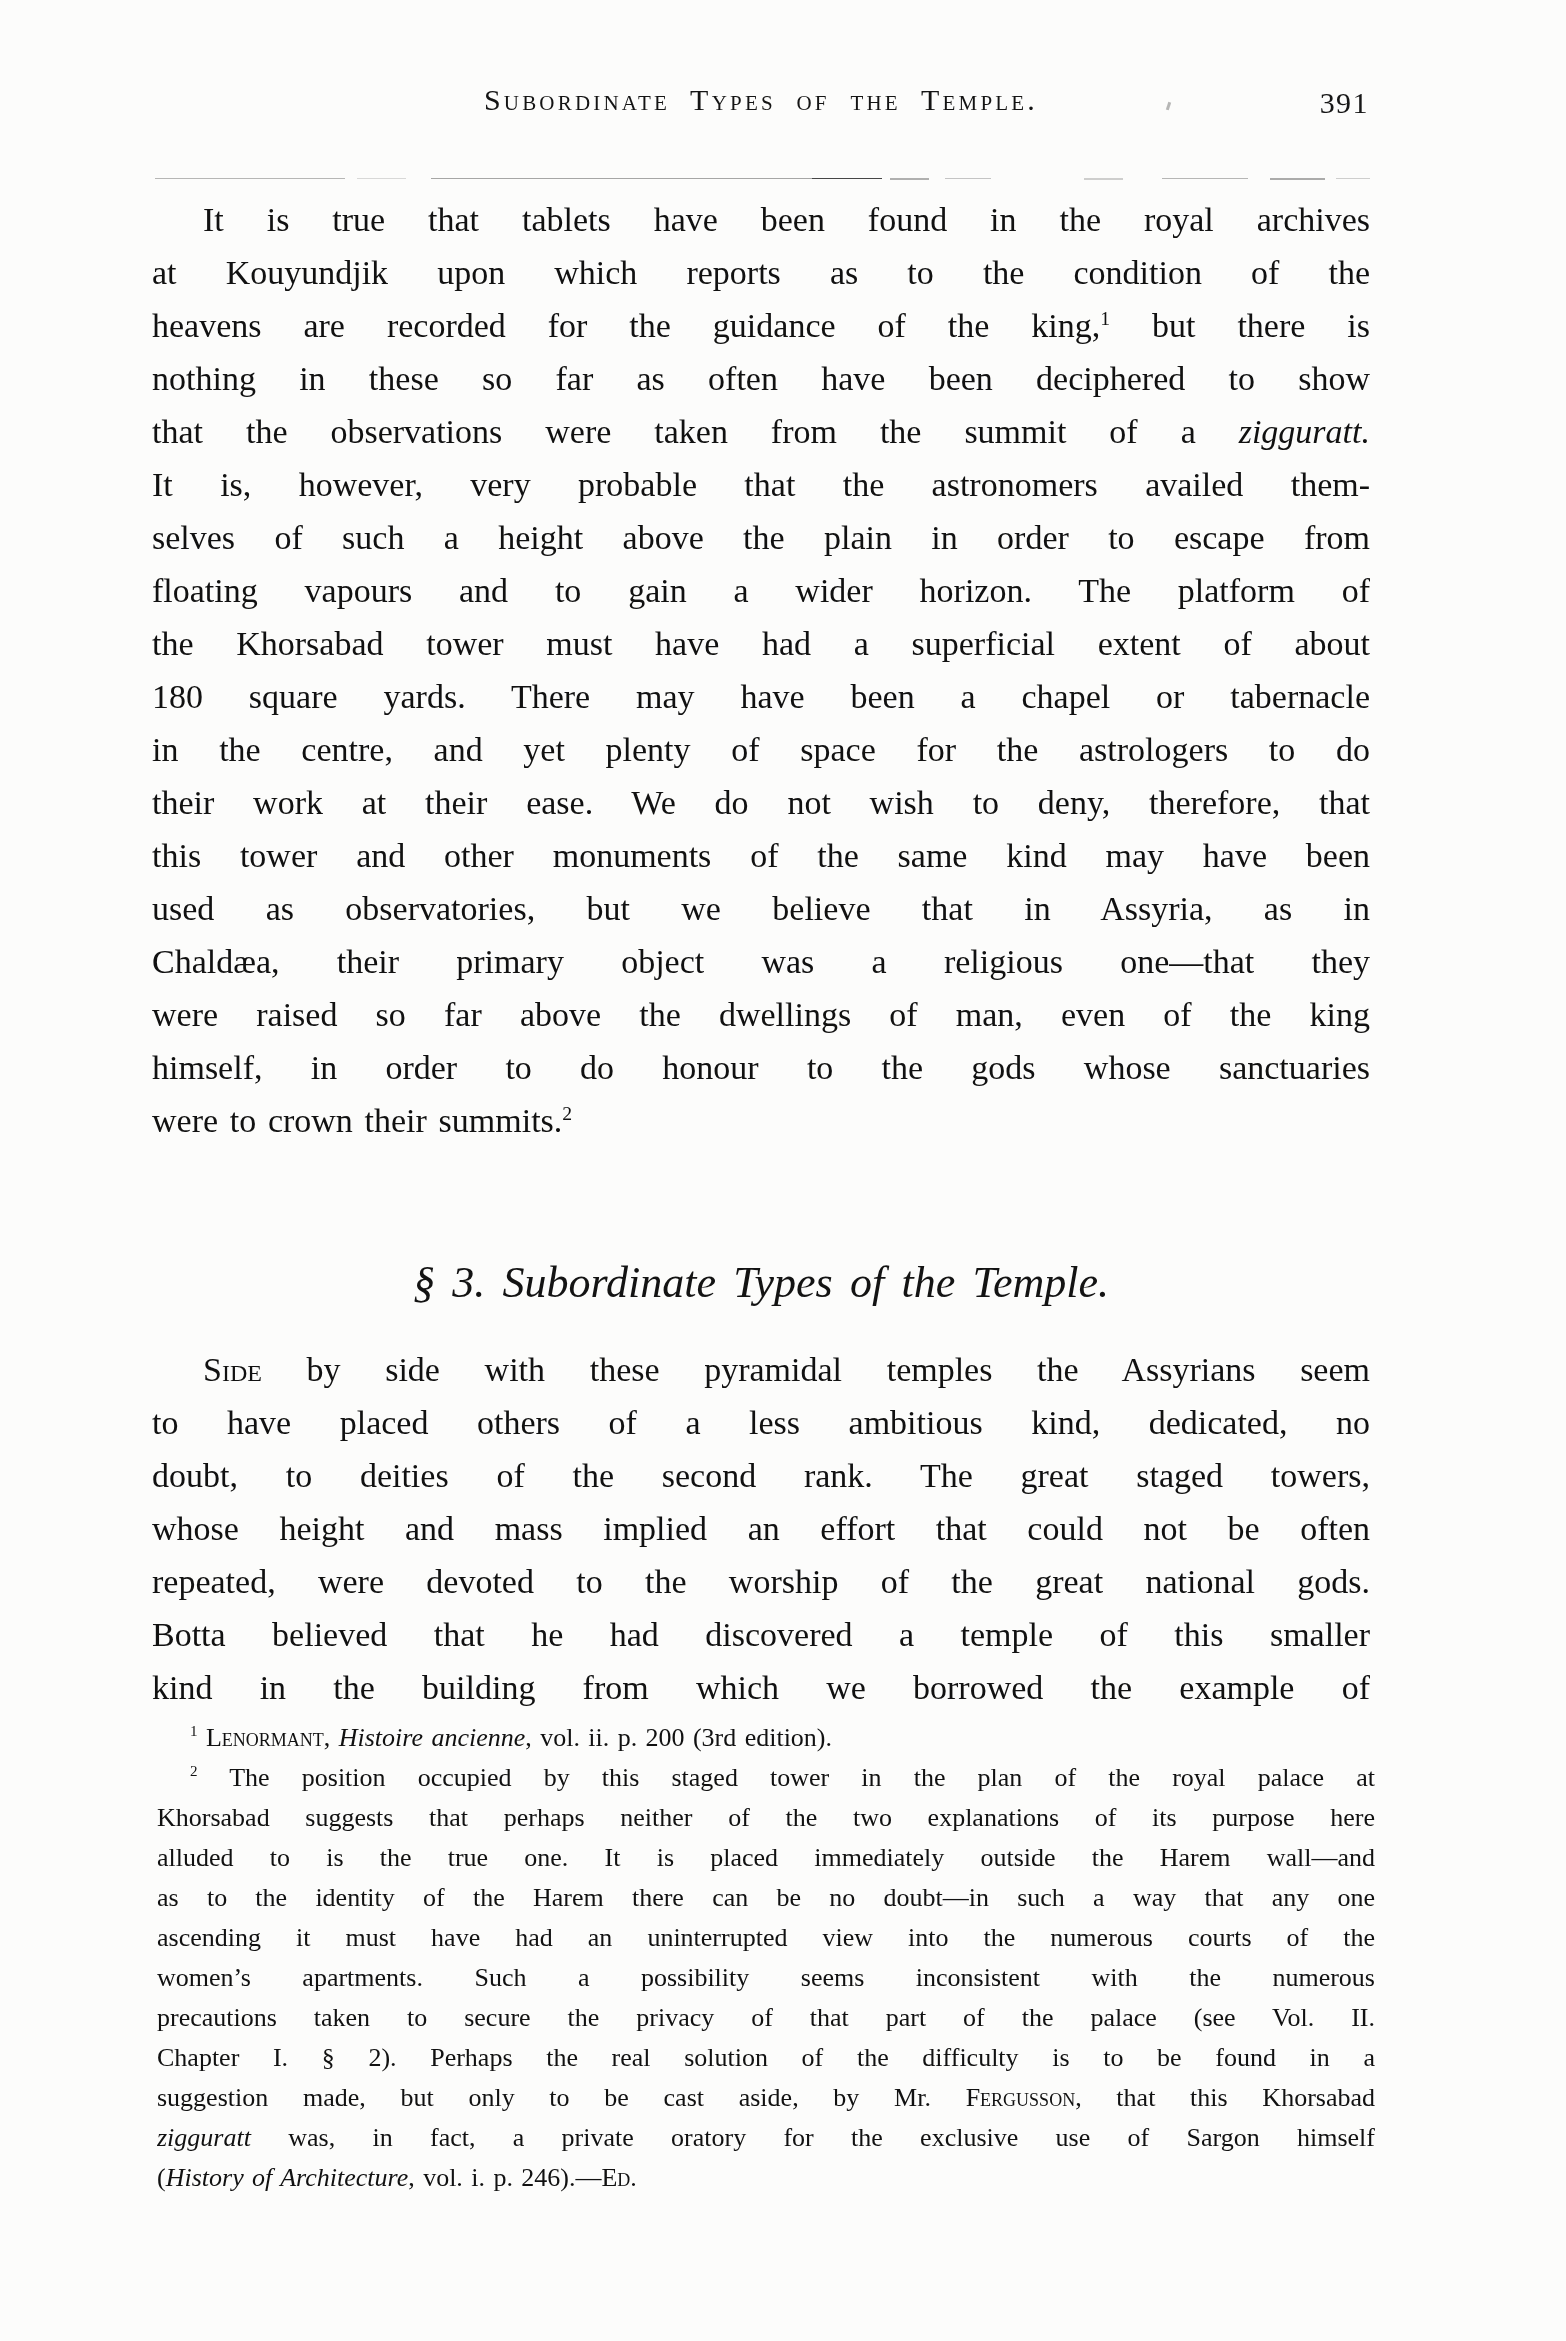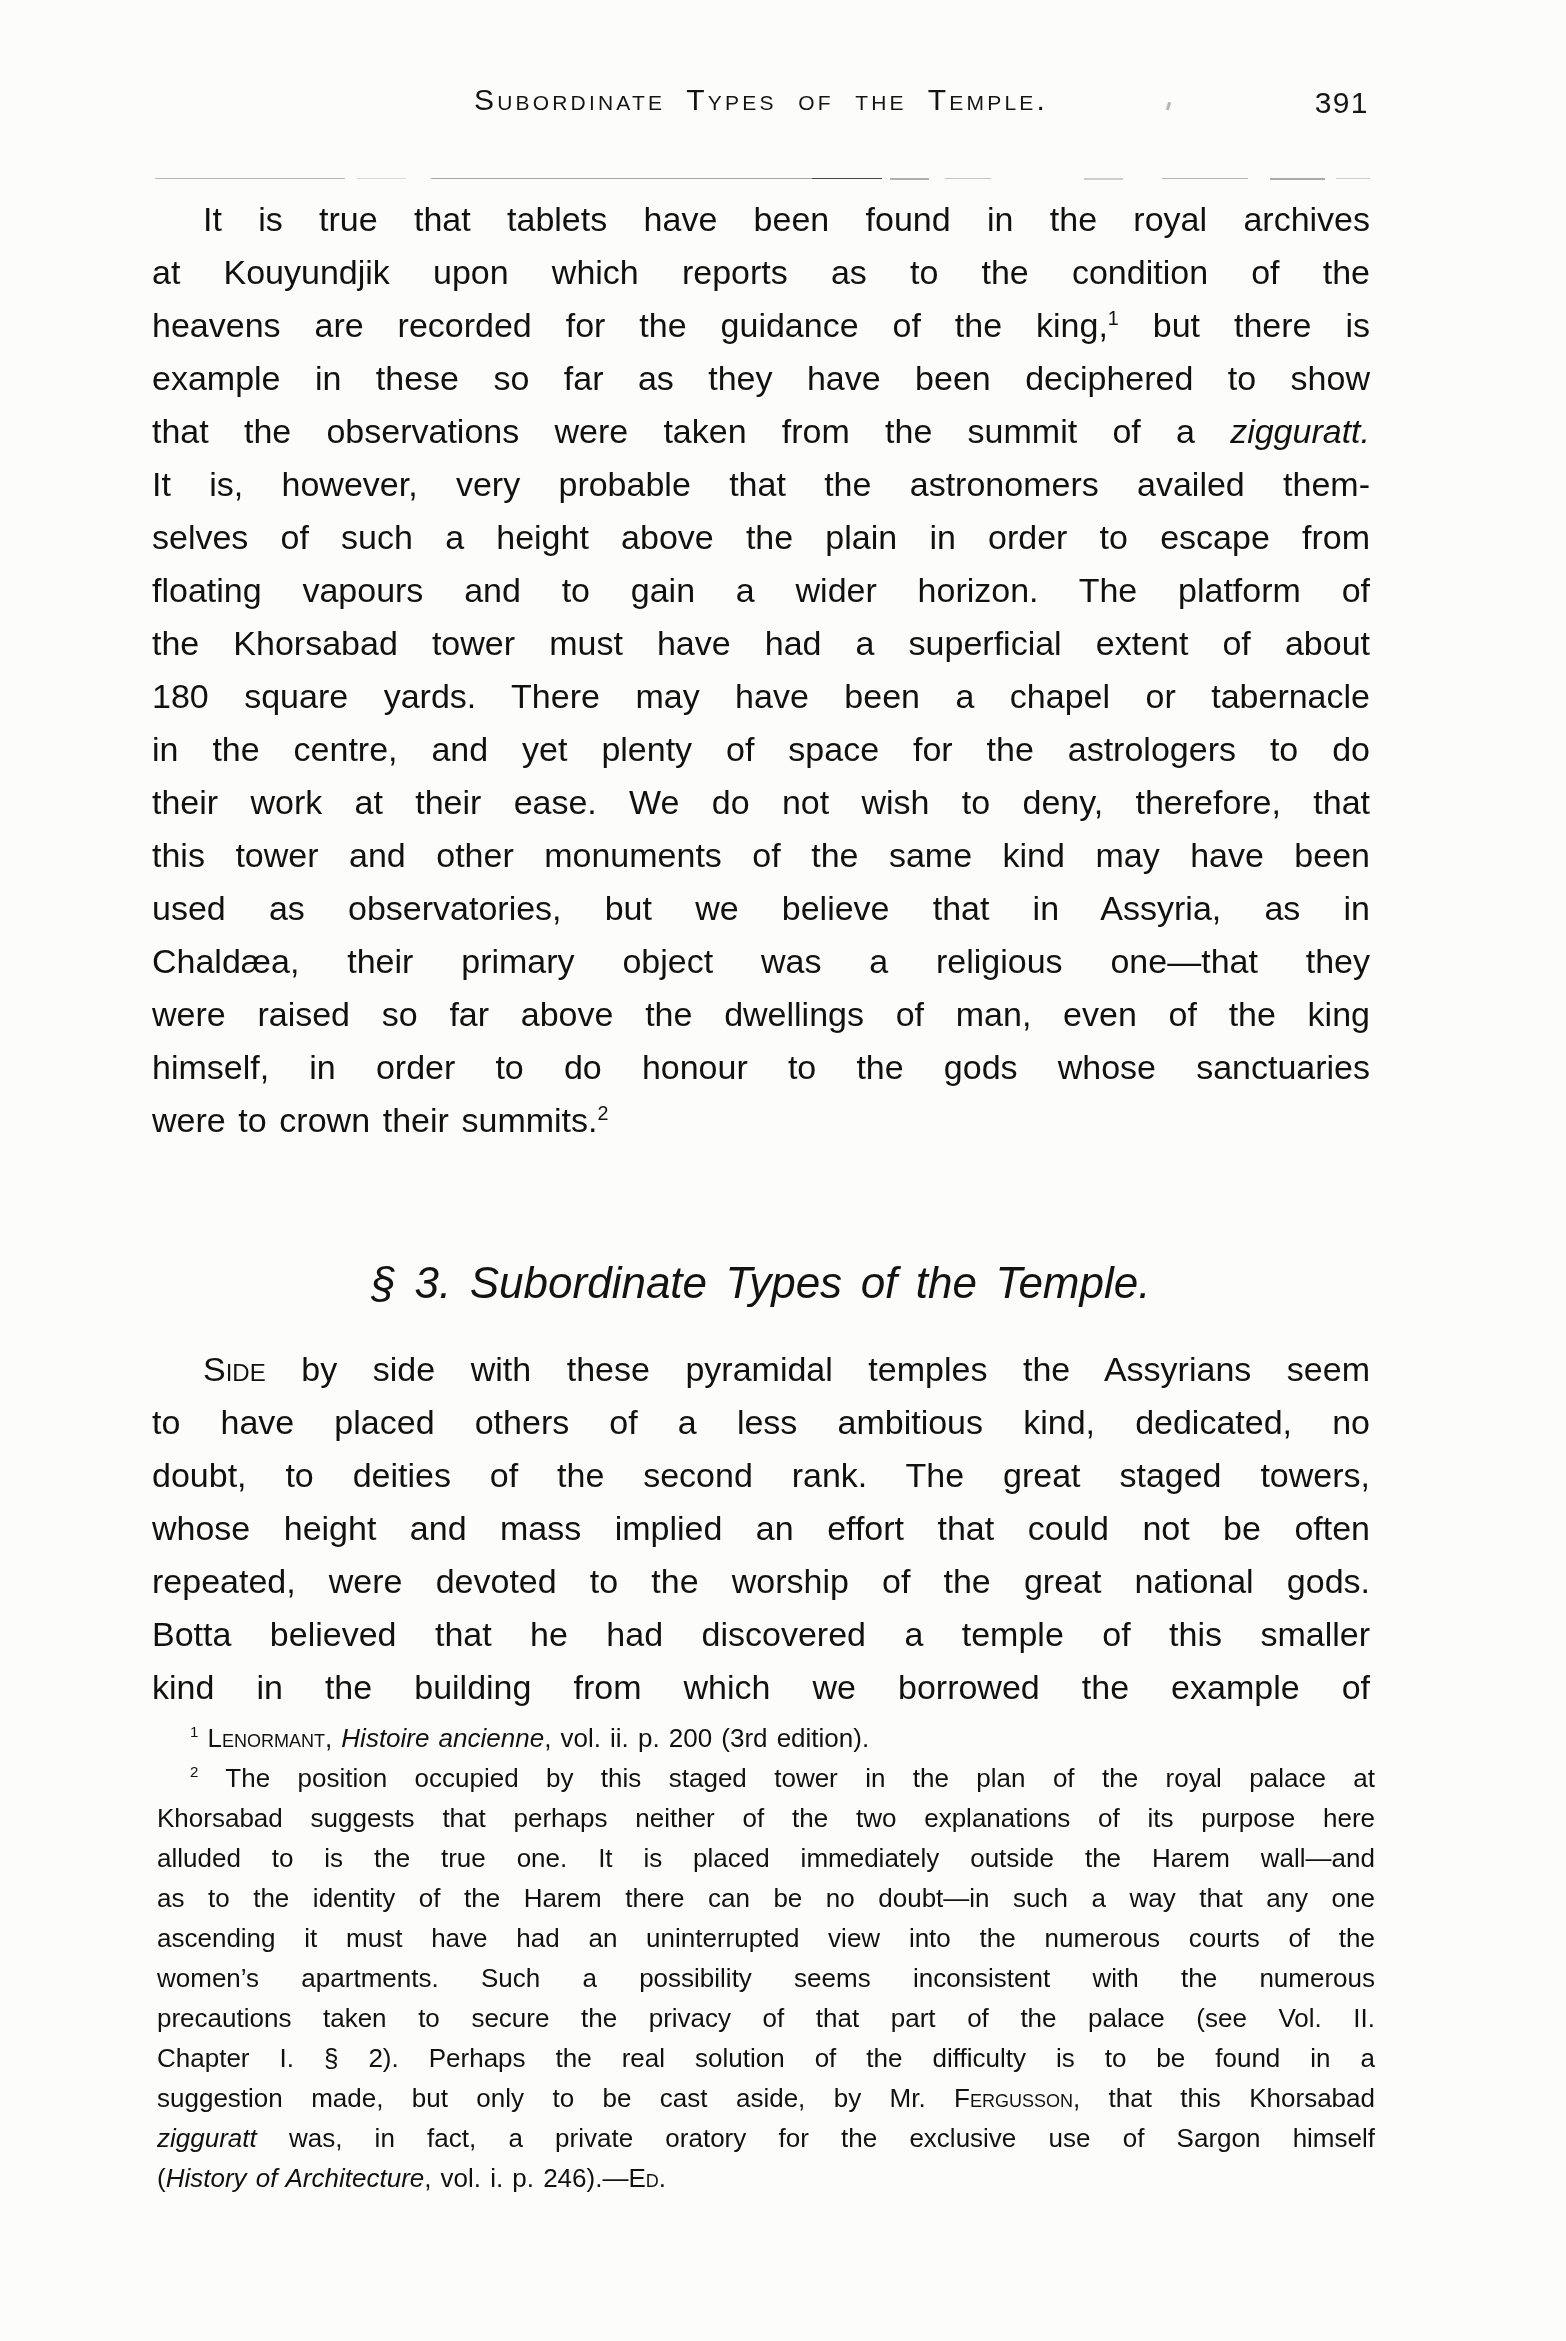--- a/index.html
+++ b/index.html
@@ -1,21 +1,21 @@
 <!DOCTYPE html>
 <html style="font-size:10px"><head>
 <meta charset="utf-8">
 <style>
   html,body{margin:0;padding:0;background:#e8e8e6;}
   .page{
     position:relative;
     width:1567px;height:2342px;
     background:#fcfcfb;
     color:#111;
-    font-family:Liberation Sans, sans-serif;
+    font-family:Liberation Serif, serif;
     overflow:hidden;
   }
   
   .header{position:absolute;left:152px;top:78px;width:1218px;height:44px;line-height:44px;}
   .header-title{
     position:absolute;left:0;right:0;text-align:center;
     font-variant:small-caps;font-size:30px;letter-spacing:3.2px;word-spacing:10px;
     color:#141414;
   }
   .page-number{
@@ -66,21 +66,21 @@
     <i style="left:929px;width:39px;opacity:.18;top:1.3px"></i>
     <i style="left:1007px;width:86px;opacity:.28"></i>
     <i style="left:1115px;width:55px;opacity:.32;top:1.3px"></i>
     <i style="left:1181px;width:34px;opacity:.18"></i>
   </div>
 
   <div class="block" style="top:193px">
       <div class="tline body-line just ind"><span>It is true that tablets have been found in the royal archives</span></div>
       <div class="tline body-line just"><span>at Kouyundjik upon which reports as to the condition of the</span></div>
       <div class="tline body-line just"><span>heavens are recorded for the guidance of the king,</span><span class="sup">1</span><span> but there is</span></div>
-      <div class="tline body-line just"><span>example in these so far as they have been deciphered to show</span></div>
+      <div class="tline body-line just"><span>nothing in these so far as often have been deciphered to show</span></div>
       <div class="tline body-line just"><span>that the observations were taken from the summit of a </span><span class="it">zigguratt.</span></div>
       <div class="tline body-line just"><span>It is, however, very probable that the astronomers availed them-</span></div>
       <div class="tline body-line just"><span>selves of such a height above the plain in order to escape from</span></div>
       <div class="tline body-line just"><span>floating vapours and to gain a wider horizon. The platform of</span></div>
       <div class="tline body-line just"><span>the Khorsabad tower must have had a superficial extent of about</span></div>
       <div class="tline body-line just"><span>180 square yards. There may have been a chapel or tabernacle</span></div>
       <div class="tline body-line just"><span>in the centre, and yet plenty of space for the astrologers to do</span></div>
       <div class="tline body-line just"><span>their work at their ease. We do not wish to deny, therefore, that</span></div>
       <div class="tline body-line just"><span>this tower and other monuments of the same kind may have been</span></div>
       <div class="tline body-line just"><span>used as observatories, but we believe that in Assyria, as in</span></div>

